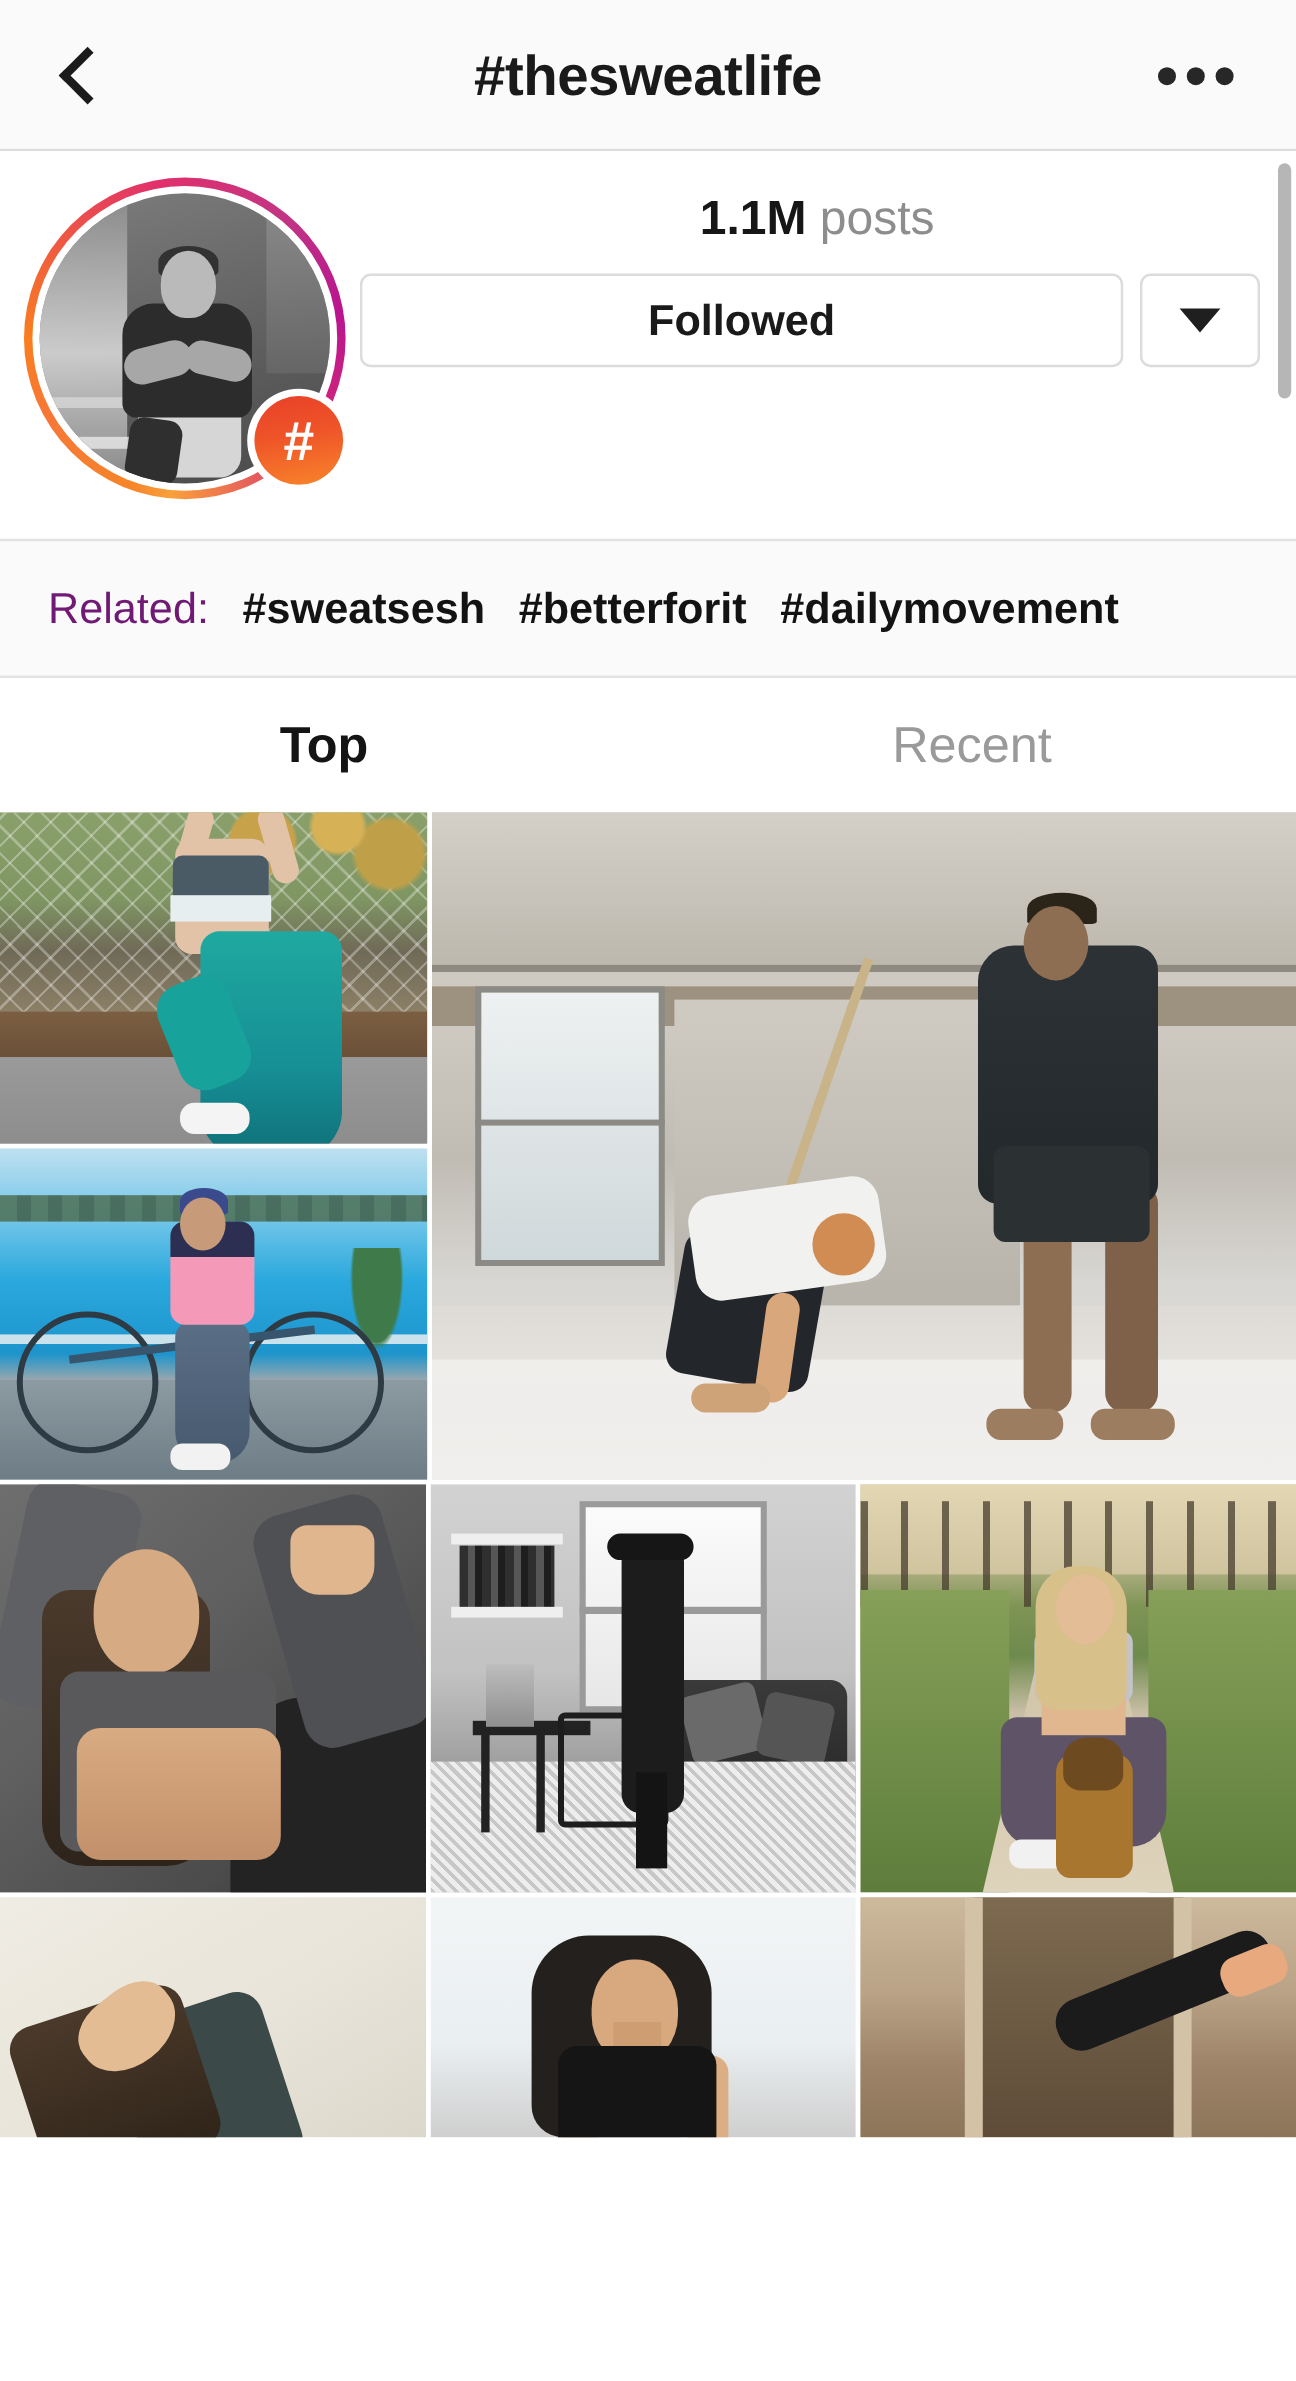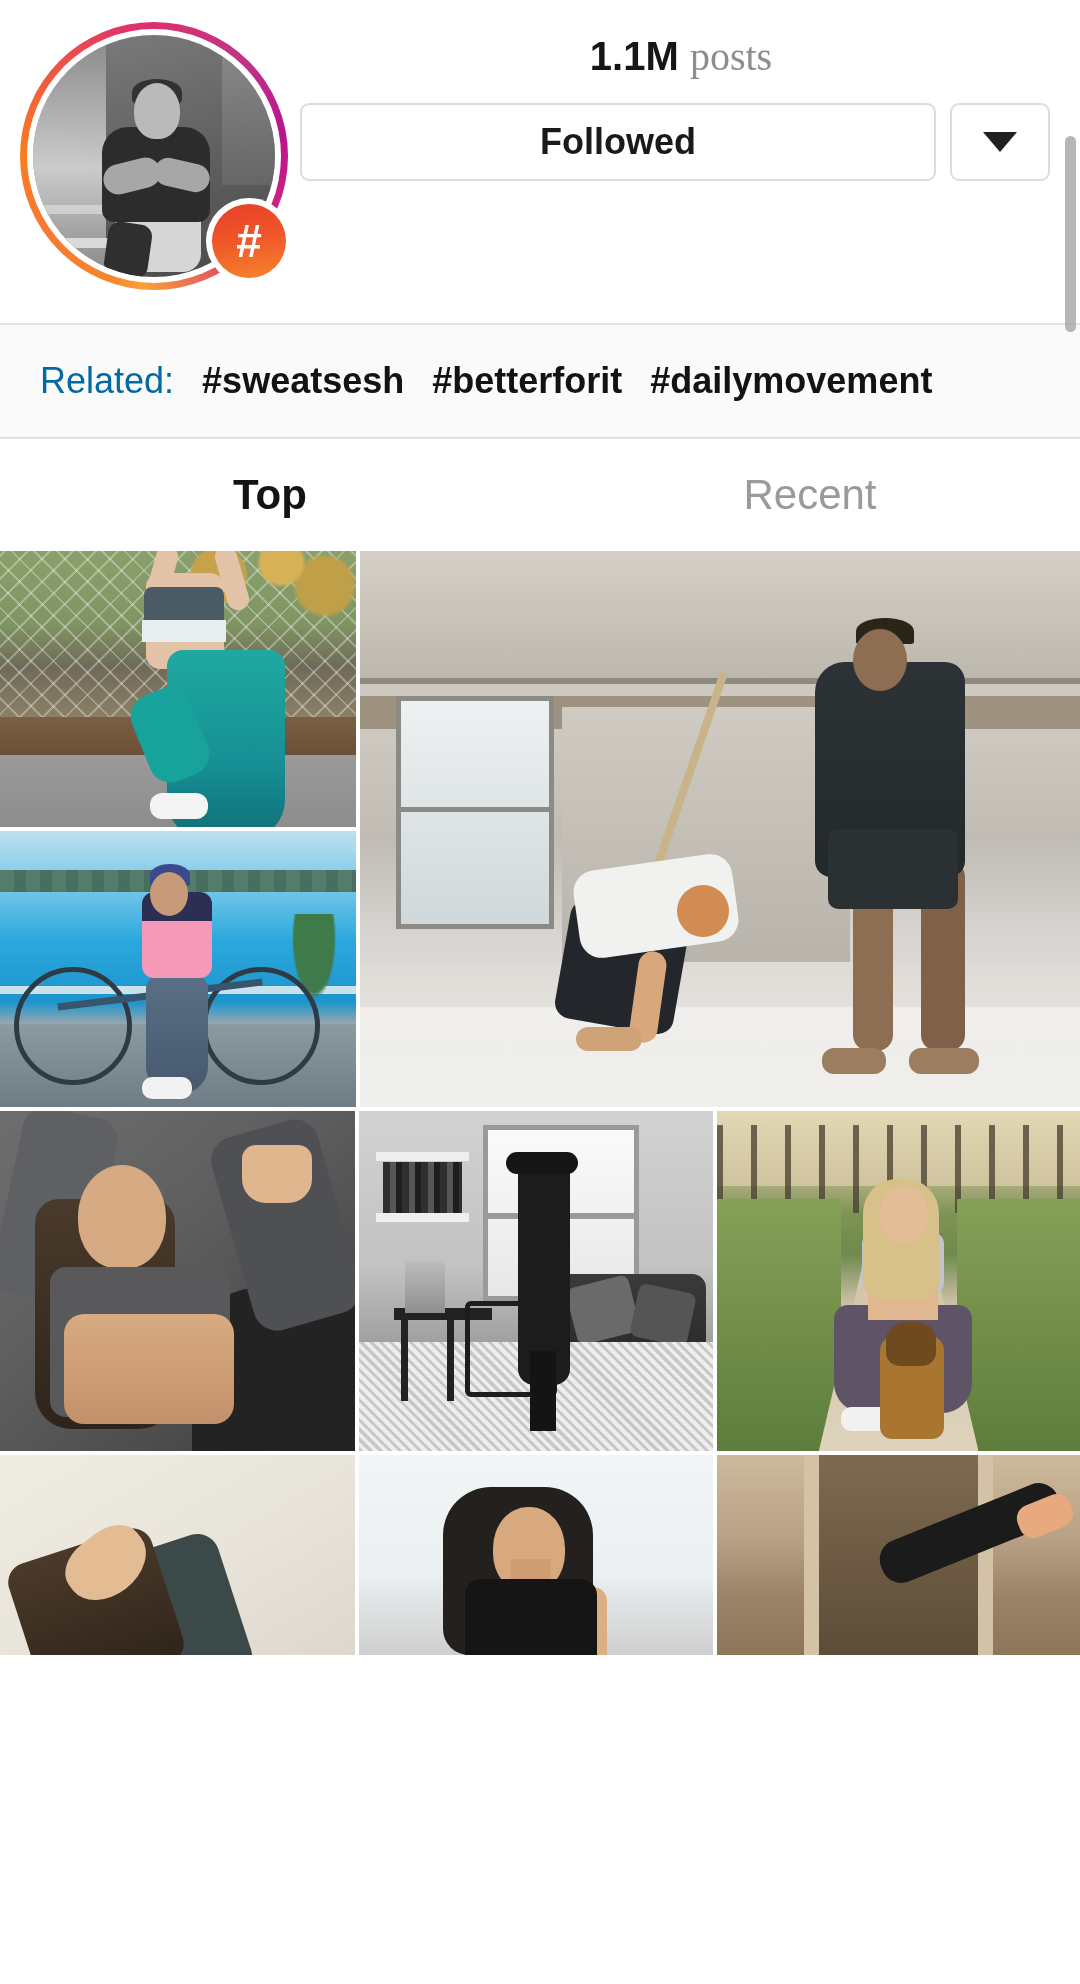--- a/index.html
+++ b/index.html
@@ -112,21 +112,21 @@
   .hash-badge-in {
     width:74px; height:74px; border-radius:50%;
     background:linear-gradient(170deg,#e8402a 0%,#ef5528 45%,#f8852b 100%);
     display:flex; align-items:center; justify-content:center;
     color:#fff; font-size:46px; font-weight:700; line-height:1;
   }
 
   .p-right { position:absolute; left:300px; right:18px; top:24px; }
   .posts-line { text-align:center; font-size:40px; line-height:1; margin-top:12px; }
   .posts-count { font-weight:700; color:#161616;text-align:center; }
-  .posts-word  { color:#8d8d8d; font-weight:400;font-family:Liberation Serif, serif; }
+  .posts-word  { color:#8d8d8d; font-weight:400; }
 
   .btn-row { display:flex; gap:14px; margin-top:26px; padding-right:12px; }
   .follow-btn {
     flex:1; height:78px; border:2px solid #dcdcdc; border-radius:9px;
     background:#fff; display:flex; align-items:center; justify-content:center;
     font-size:36px; font-weight:700; color:#1a1a1a; cursor:pointer;
   }
   .drop-btn {
     width:100px; height:78px; border:2px solid #dcdcdc; border-radius:9px;
     background:#fff; display:flex; align-items:center; justify-content:center;
@@ -140,21 +140,21 @@
     text-align:center; font-size:32px; color:#8e8e8e; margin-top:22px; padding-right:12px;
   }
 
   
   .related {
     height:114px; background:#fafafa;
     border-bottom:2px solid #e2e2e2;
     display:flex; align-items:center; gap:28px;
     padding-left:40px; overflow:hidden; white-space:nowrap;
   }
-  .rel-label { font-size:36px; color:#0369a1; font-weight:400; flex:none; }
+  .rel-label { font-size:36px; color:#701a75; font-weight:400; flex:none; }
   .rel-tag { font-size:36px; color:#131313; font-weight:700; flex:none; cursor:pointer; }
 
   
   .tabs { height:112px; display:flex; background:#fff; }
   .tab {
     flex:1; display:flex; align-items:center; justify-content:center;
     font-size:42px; cursor:pointer;
   }
   .tab.active { color:#141414; font-weight:700; }
   .tab.inactive { color:#9a9a9a; font-weight:400; }
@@ -396,20 +396,31 @@
   .scrollbar {
     position:absolute; right:4px; top:136px; width:11px; height:196px;
     border-radius:6px; background:#a9a9a9; opacity:.85;
   }
 </style>
 </head>
 <body>
 
 <div class="screen">
 
+  <div class="nav-header">
+    <div class="back-btn">
+      <div class="chev"></div>
+    </div>
+    <div class="nav-title">#thesweatlife</div>
+    <div class="more-btn">
+      <i></i>
+      <i></i>
+      <i></i>
+    </div>
+  </div>
 
   <div class="profile">
     <div class="avatar-wrap">
       <div class="ring">
         <div class="ring-inner">
           <div class="avatar-photo">
             <div class="ph-wall"></div>
               <div class="ph-wall2"></div>
             <div class="ph-step"></div>
               <div class="ph-step2"></div>

